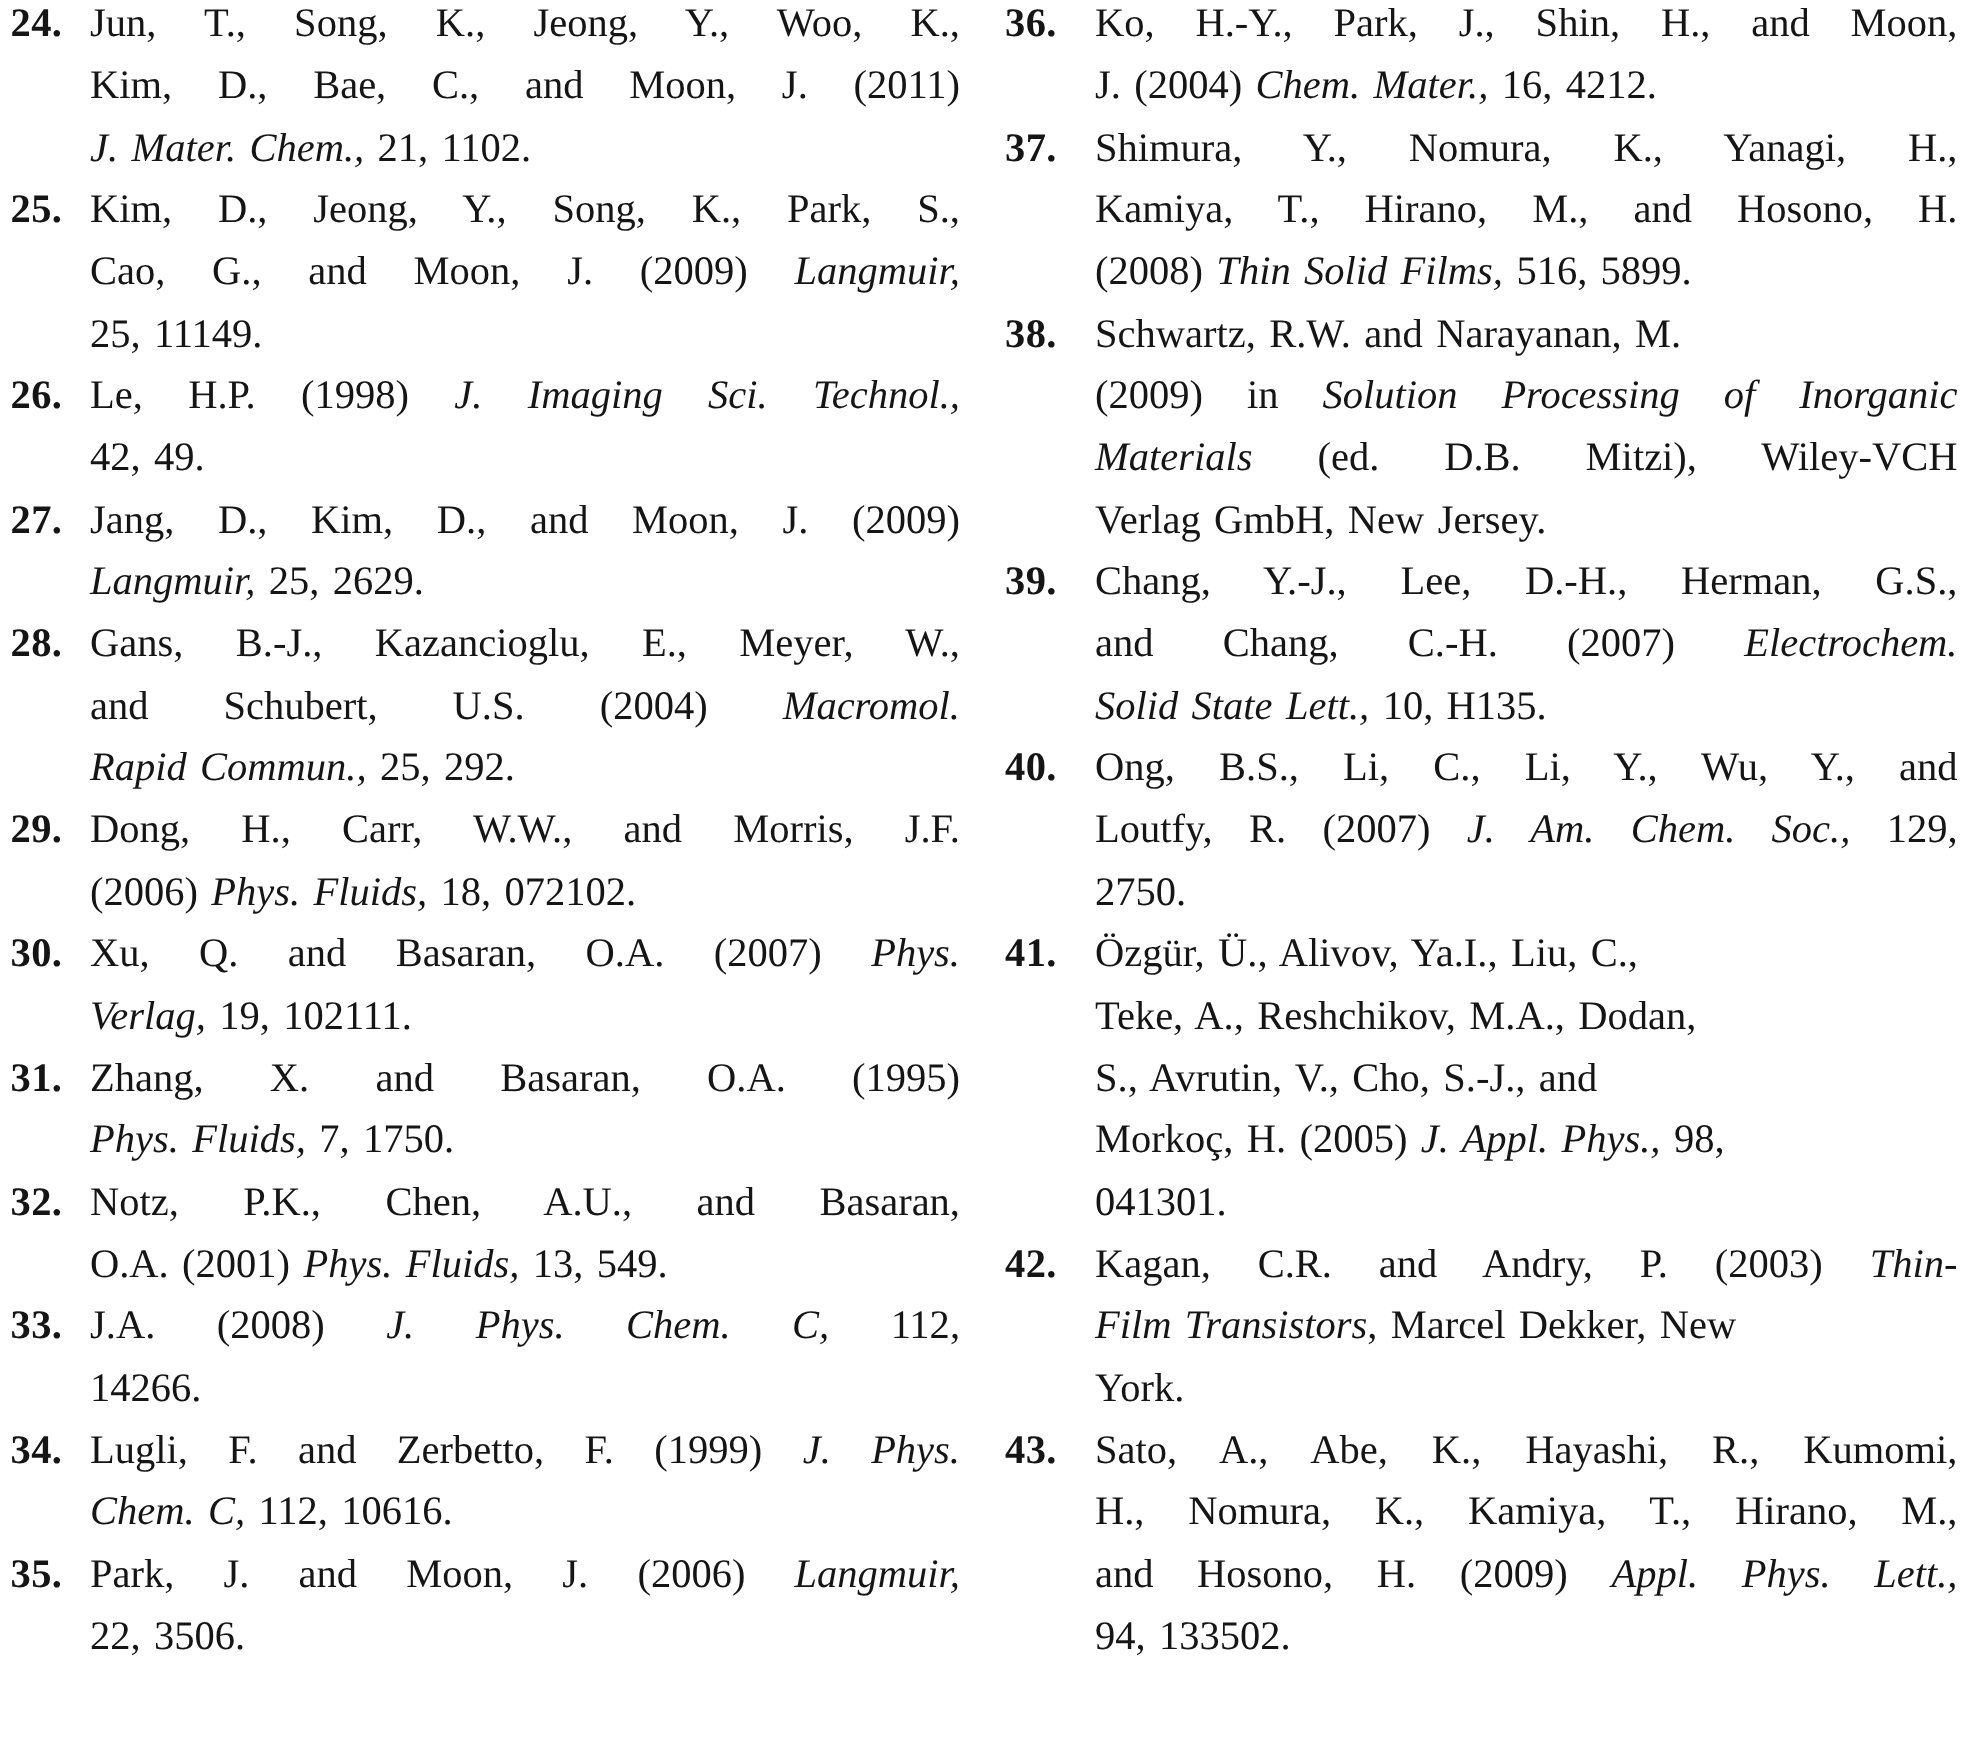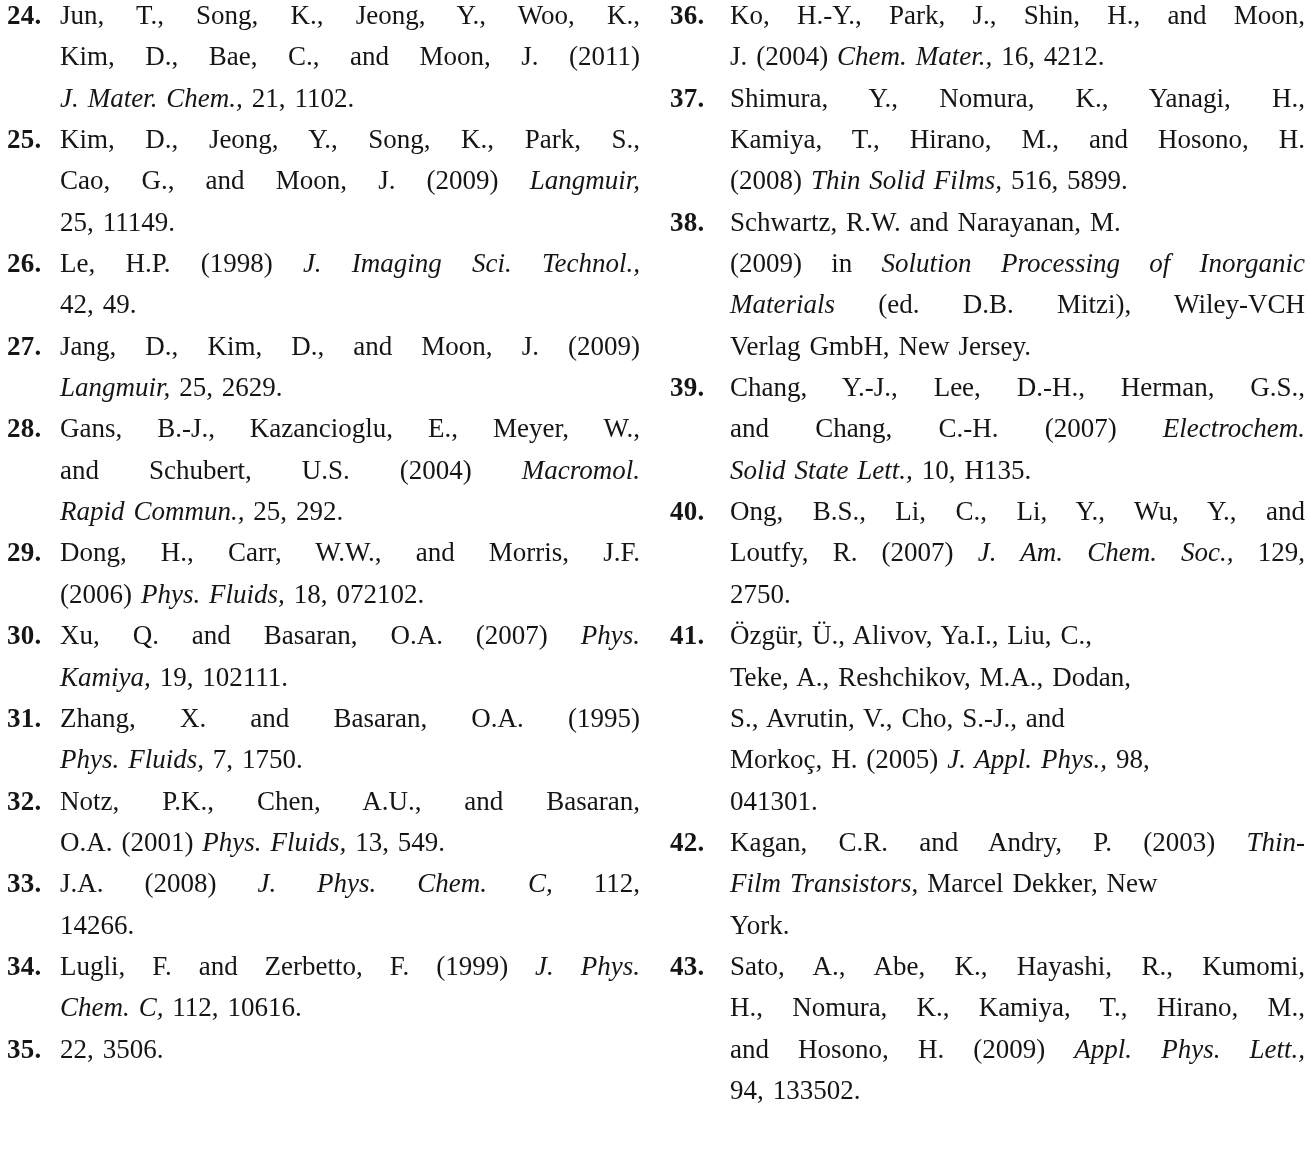--- a/index.html
+++ b/index.html
@@ -90,21 +90,21 @@
         <div class="ref-num">29.</div>
         <div class="ref-body">
           <div class="ref-line jl"><span>Dong, H., Carr, W.W., and Morris, J.F.</span></div>
           <div class="ref-line nl"><span>(2006) </span><span class="it">Phys. Fluids,</span><span> </span><span class="bd">18</span><span>, 072102.</span></div>
         </div>
       </div>
       <div class="ref">
         <div class="ref-num">30.</div>
         <div class="ref-body">
           <div class="ref-line jl"><span>Xu, Q. and Basaran, O.A. (2007) </span><span class="it">Phys.</span></div>
-          <div class="ref-line nl"><span class="it">Kamiya,</span><span> </span><span class="bd">19</span><span>, 102111.</span></div>
+          <div class="ref-line nl"><span class="it">Verlag,</span><span> </span><span class="bd">19</span><span>, 102111.</span></div>
         </div>
       </div>
       <div class="ref">
         <div class="ref-num">31.</div>
         <div class="ref-body">
           <div class="ref-line jl"><span>Zhang, X. and Basaran, O.A. (1995)</span></div>
           <div class="ref-line nl"><span class="it">Phys. Fluids,</span><span> </span><span class="bd">7</span><span>, 1750.</span></div>
         </div>
       </div>
       <div class="ref">
@@ -124,20 +124,21 @@
       <div class="ref">
         <div class="ref-num">34.</div>
         <div class="ref-body">
           <div class="ref-line jl"><span>Lugli, F. and Zerbetto, F. (1999) </span><span class="it">J. Phys.</span></div>
           <div class="ref-line nl"><span class="it">Chem. C,</span><span> </span><span class="bd">112</span><span>, 10616.</span></div>
         </div>
       </div>
       <div class="ref">
         <div class="ref-num">35.</div>
         <div class="ref-body">
+          <div class="ref-line jl"><span>Park, J. and Moon, J. (2006) </span><span class="it">Langmuir,</span></div>
           <div class="ref-line nl"><span class="bd">22</span><span>, 3506.</span></div>
         </div>
       </div>
     </div>
   <div class="col col-right">
       <div class="ref">
         <div class="ref-num">36.</div>
         <div class="ref-body">
           <div class="ref-line jl"><span>Ko, H.-Y., Park, J., Shin, H., and Moon,</span></div>
           <div class="ref-line nl"><span>J. (2004) </span><span class="it">Chem. Mater.,</span><span> </span><span class="bd">16</span><span>, 4212.</span></div>

